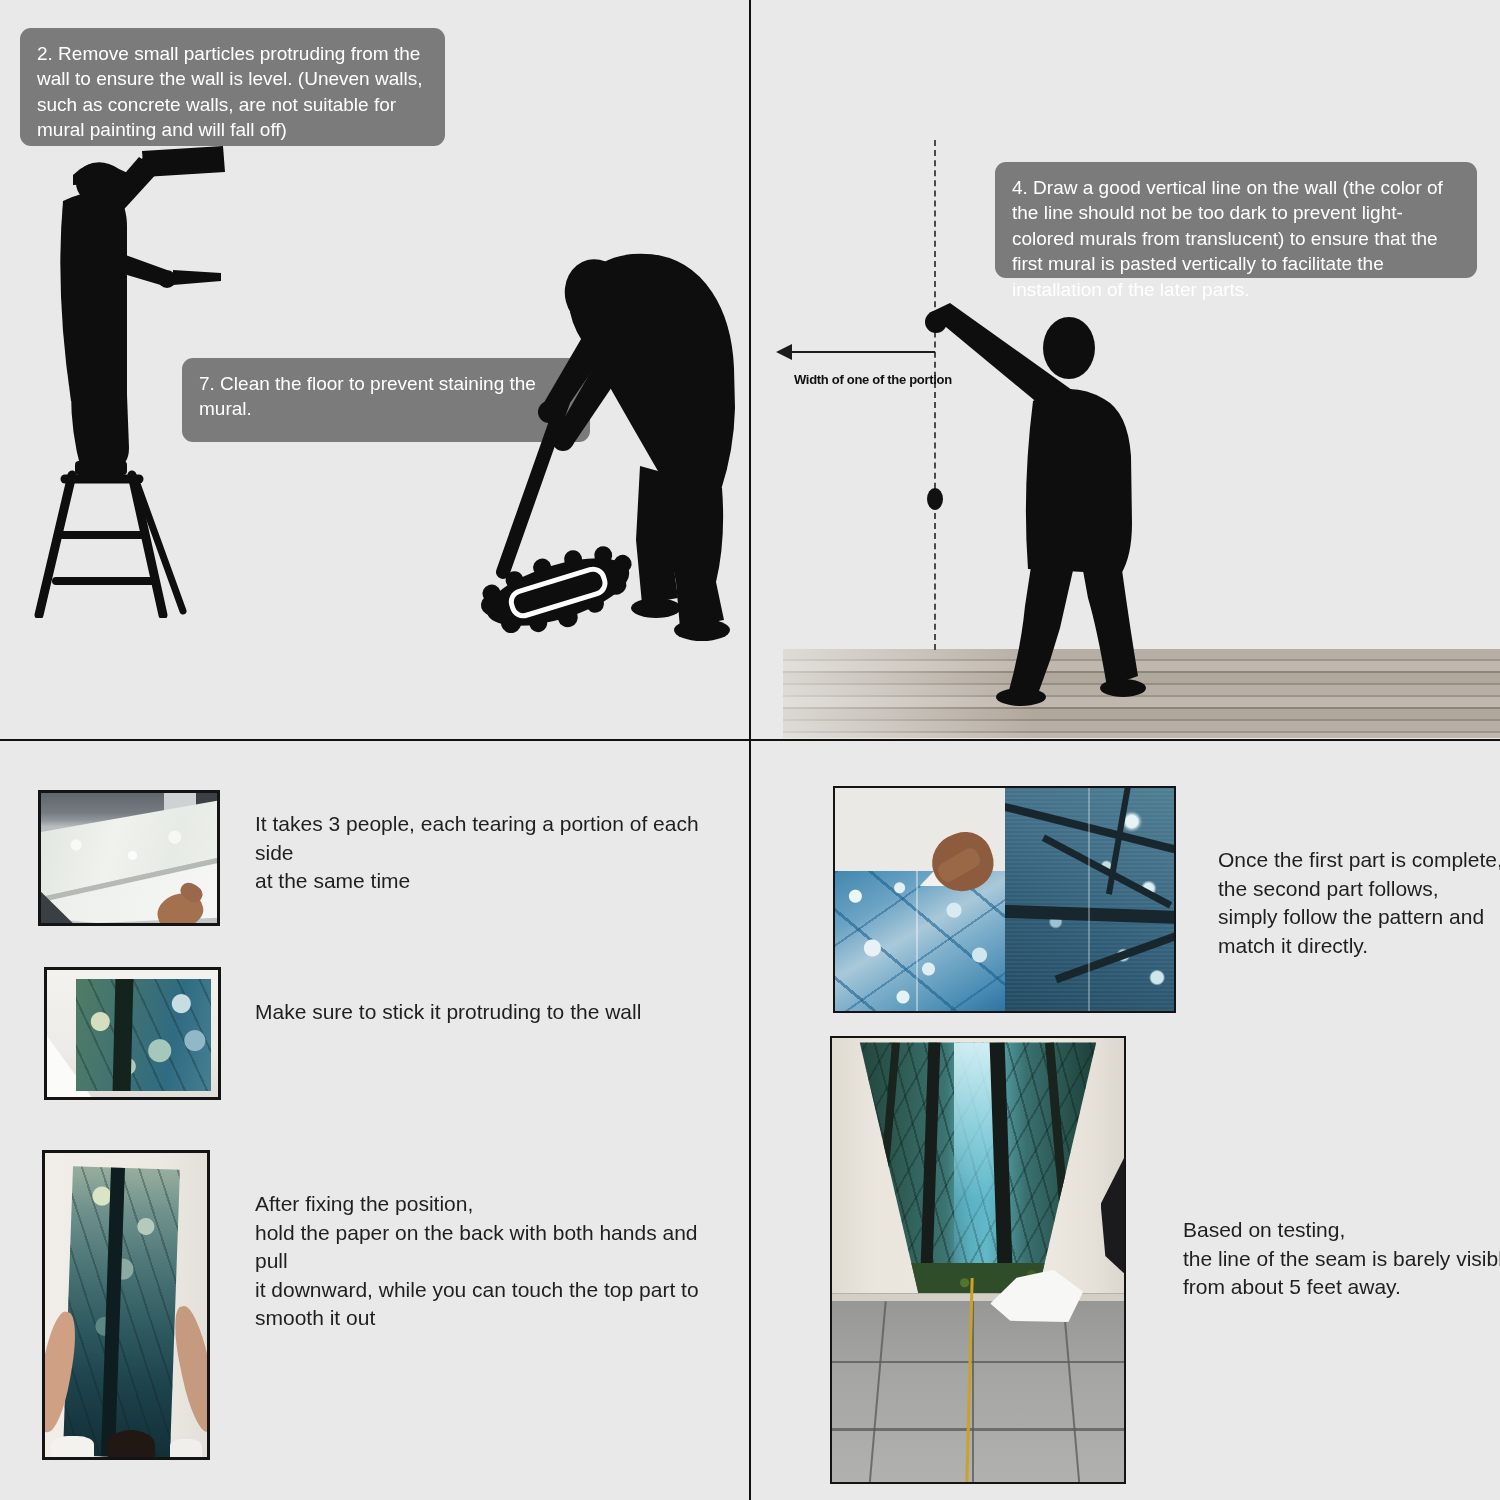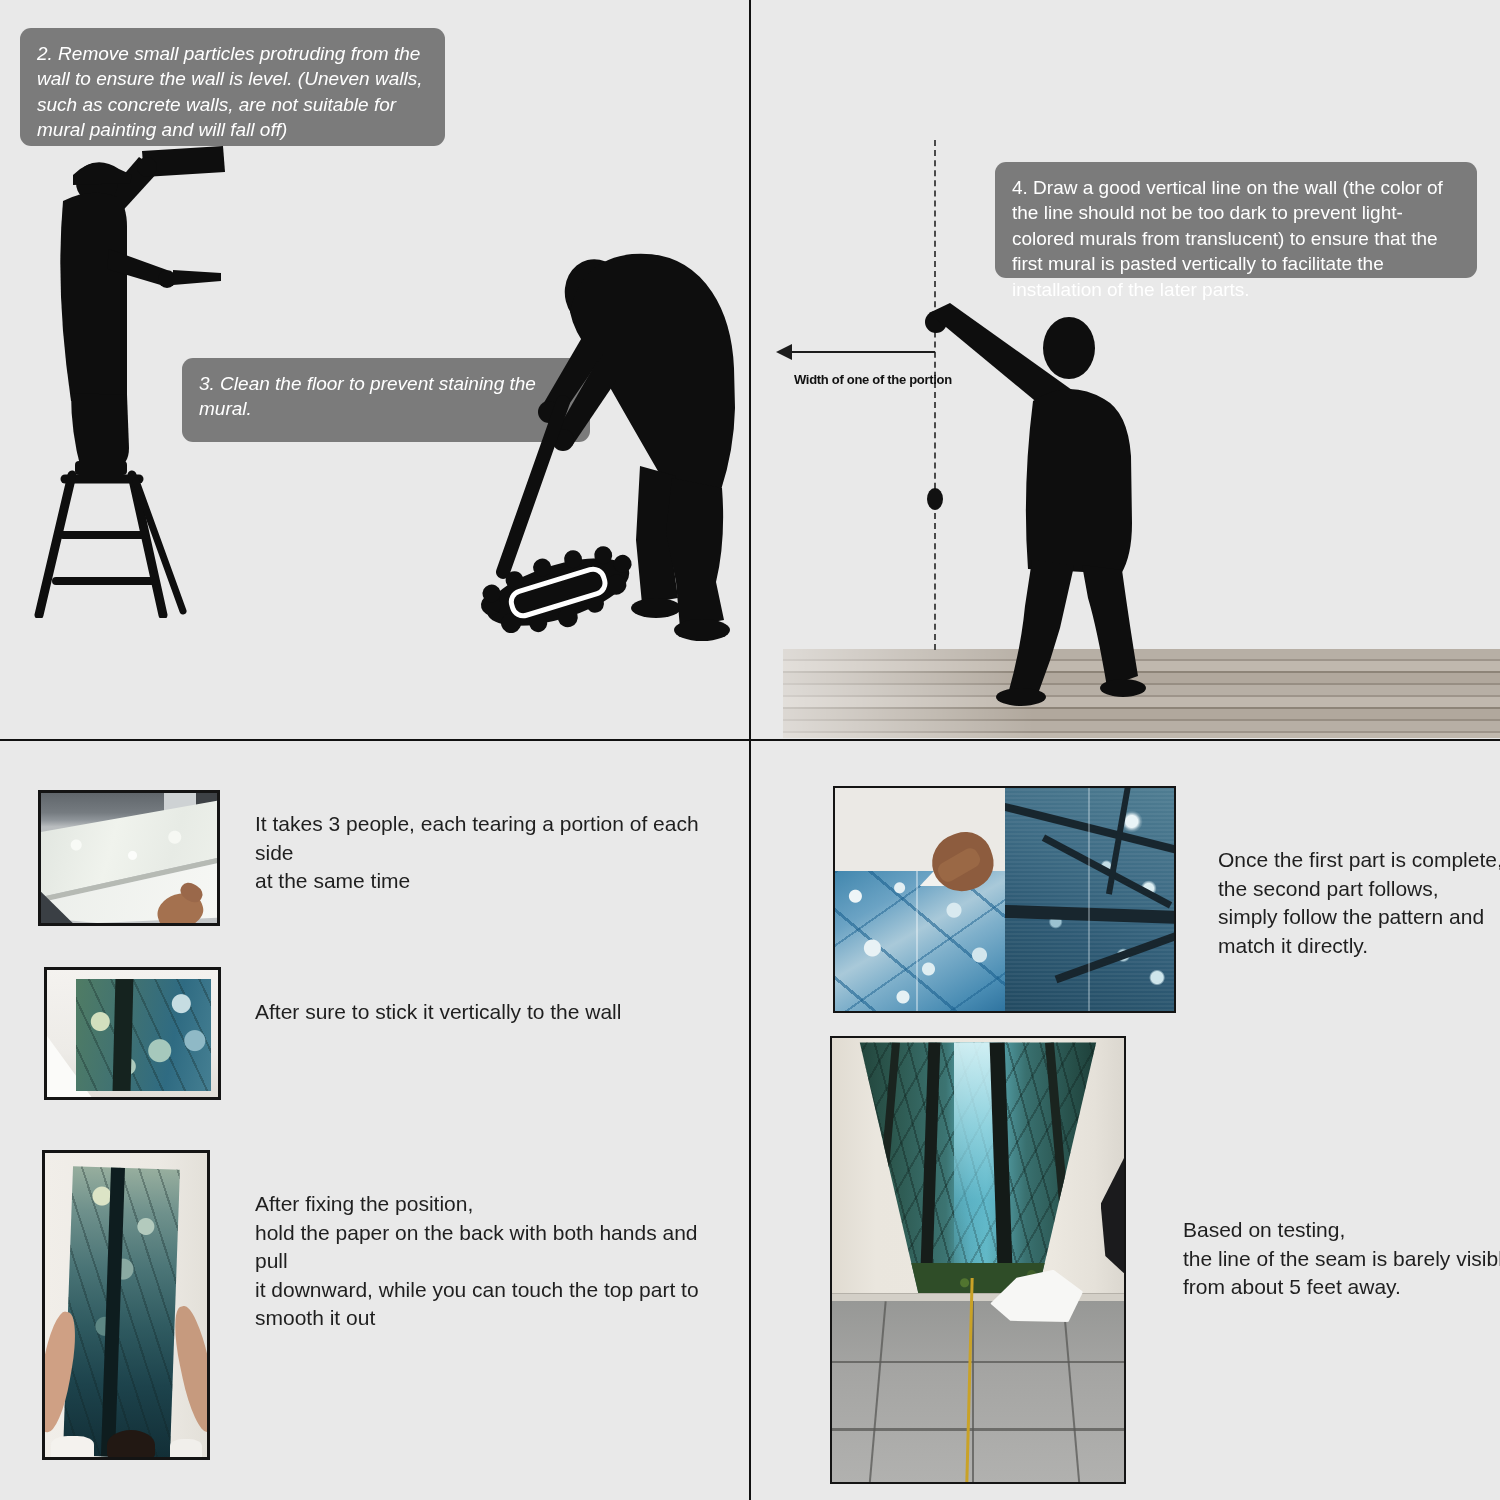--- a/index.html
+++ b/index.html
@@ -2,21 +2,21 @@
 <html><head>
 <meta charset="utf-8">
 <style>
   html,body{margin:0;padding:0;background:#fff;}
   .canvas{position:relative;width:1500px;height:1500px;background:#e9e9e9;overflow:hidden;
           font-family:"Liberation Sans",sans-serif;}
   .abs{position:absolute;}
   .divider-v{position:absolute;left:749px;top:0;width:2px;height:1500px;background:#111;}
   .divider-h{position:absolute;left:0;top:739px;width:1500px;height:2px;background:#111;}
   .quad{position:absolute;}
-  .q-tl{left:0;top:0;width:864px;height:740px;font-style:italic;}
+  .q-tl{left:0;top:0;width:864px;height:740px;}
   .q-tr{left:750px;top:0;width:750px;height:740px;}
   .q-bl{left:0;top:740px;width:750px;height:760px;}
   .q-br{left:790px;top:740px;width:750px;height:760px;}
 
   .note{position:absolute;background:#7b7b7b;border-radius:11px;color:#fff;
         font-size:19px;line-height:1.34;padding:13px 17px;box-sizing:border-box;
         white-space:pre-line;}
   .caption{position:absolute;color:#1f1f1f;font-size:21px;line-height:1.36;
            white-space:pre-line;}
 
@@ -182,21 +182,21 @@
 
 <div class="canvas">
 
   <div class="divider-v"></div>
   <div class="divider-h"></div>
 
   <div class="quad q-tl">
 
     <div class="note" style="left:20px;top:28px;width:425px;height:118px;">2. Remove small particles protruding from the wall to ensure the wall is level. (Uneven walls, such as concrete walls, are not suitable for mural painting and will fall off)</div>
 
-    <div class="note" style="left:182px;top:358px;width:408px;height:84px;">3. Clean the floor to prevent staining the mural.</div>
+    <div class="note" style="left:182px;top:358px;width:408px;height:84px;">7. Clean the floor to prevent staining the mural.</div>
 
     <svg class="abs" style="left:15px;top:143px;" width="215" height="475" viewBox="0 0 215 475" aria-hidden="true">
       <g fill="#0e0e0e">
         <polygon points="127,8 208,3 210,29 129,34"></polygon>
         <polygon points="86,58 124,14 144,28 102,74"></polygon>
         <circle cx="132" cy="24" r="10"></circle>
         <ellipse cx="82" cy="40" rx="21" ry="20"></ellipse>
         <path d="M58,32 Q80,10 104,26 L117,32 L115,40 L58,42 Z"></path>
         <path d="M48,58 Q76,44 102,54 Q112,62 112,84 L112,255 L56,258 Q40,150 48,58 Z"></path>
         <polygon points="94,106 152,127 149,143 92,126"></polygon>
@@ -294,21 +294,21 @@
     <div class="caption" style="left:255px;top:70px;width:465px;">It takes 3 people, each tearing a portion of each side
 at the same time</div>
 
     <div class="photo b3" style="left:44px;top:227px;width:177px;height:133px;">
       <div class="p2-wall"></div>
       <div class="p2-sheet"></div>
       <div class="p2-mural">
         <div class="p2-trunk"></div>
       </div>
     </div>
-    <div class="caption" style="left:255px;top:258px;width:465px;">After sure to stick it vertically to the wall</div>
+    <div class="caption" style="left:255px;top:258px;width:465px;">Make sure to stick it protruding to the wall</div>
 
     <div class="photo b3" style="left:42px;top:410px;width:168px;height:310px;">
       <div class="p3-wall"></div>
       <div class="p3-panel">
         <div class="p3-trunk"></div>
       </div>
       <div class="p3-arm-l"></div>
       <div class="p3-arm-r"></div>
       <div class="p3-shirt-l"></div>
       <div class="p3-shirt-r"></div>

